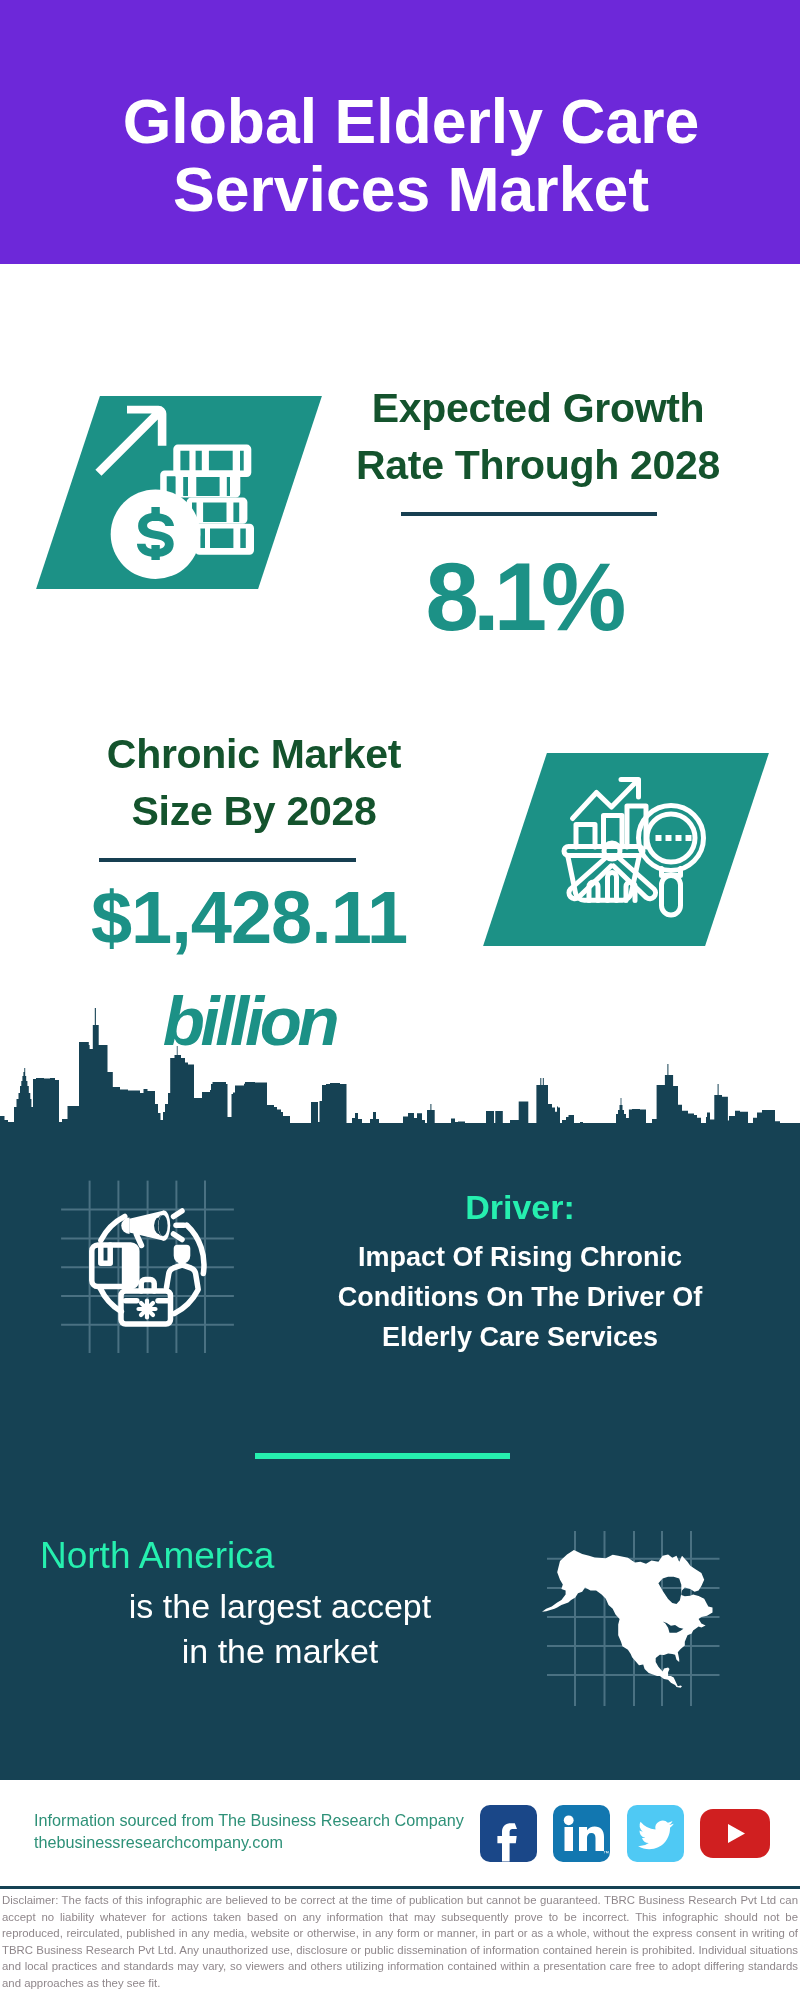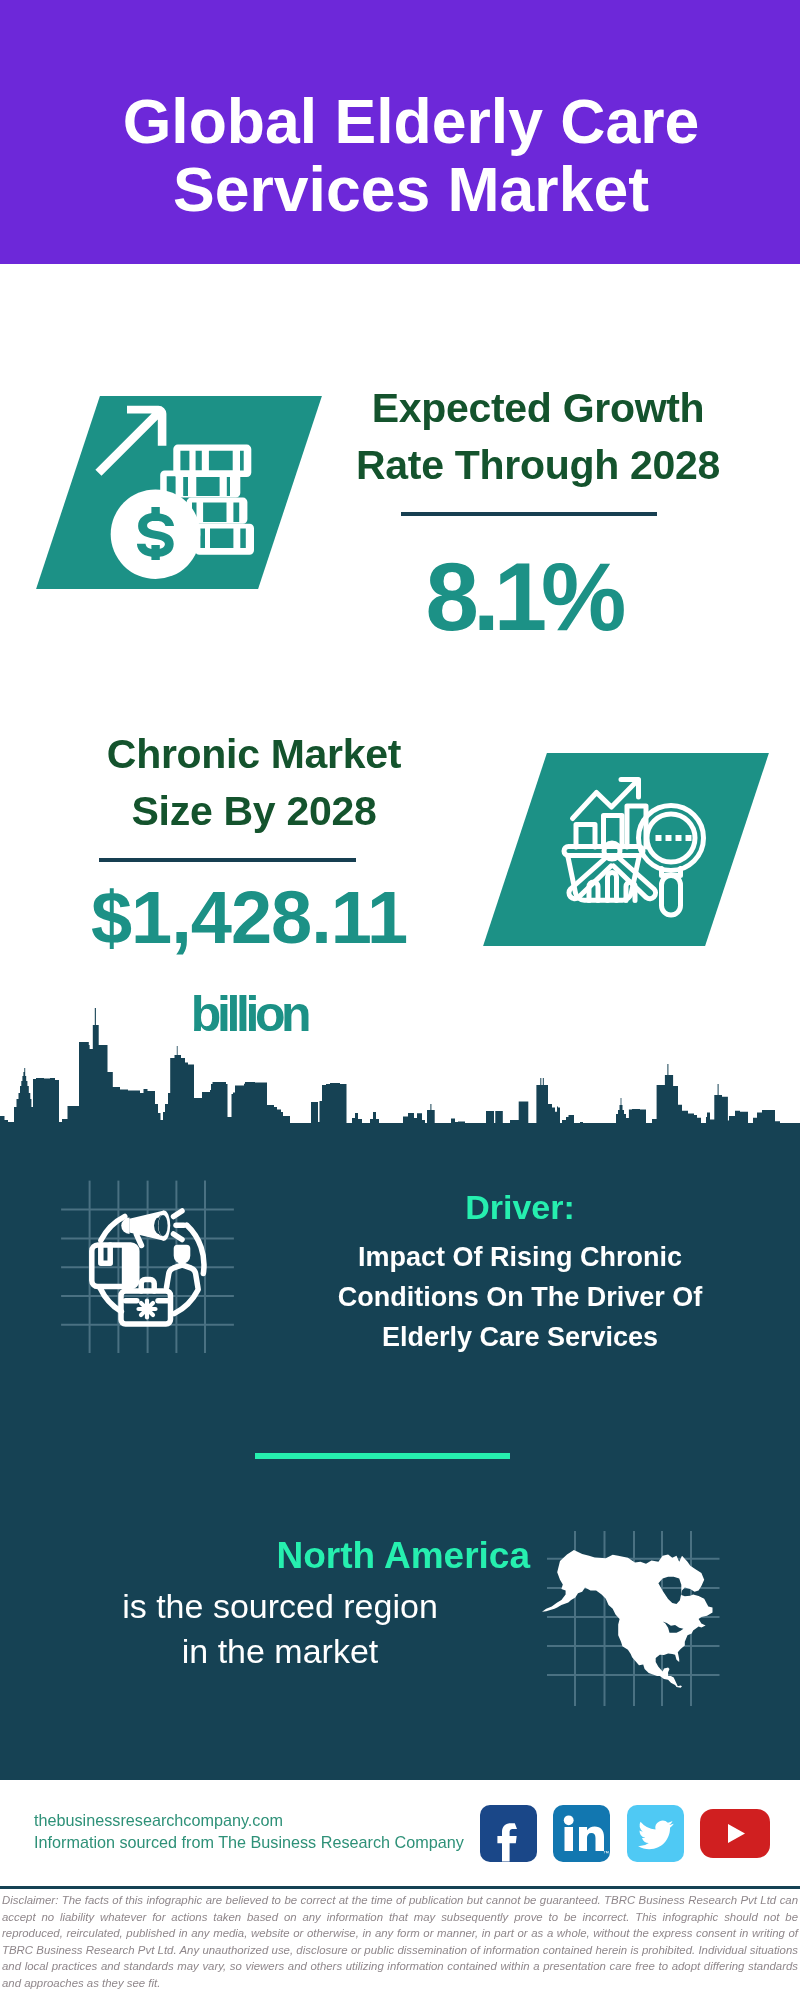--- a/index.html
+++ b/index.html
@@ -10,38 +10,38 @@
   .header-title{position:absolute;left:11px;top:87px;width:800px;text-align:center;color:#fff;
     font-size:62.5px;font-weight:bold;line-height:68px;letter-spacing:0px;}
 
   .shape{position:absolute;background:#1C9186;transform:skewX(-18.3deg);overflow:visible;}
   .iconlayer{position:absolute;left:0;top:0;width:800px;height:2000px;pointer-events:none;}
 
   .dark-label{color:#14532d;font-size:41px;font-weight:bold;line-height:57px;text-align:center;letter-spacing:-0.3px;}
   .rule-dark{height:4px;background:#173F51;}
   .big-green{color:#1C9186;font-size:96px;font-weight:bold;line-height:88px;text-align:center;letter-spacing:-6px;}
   .mv{font-size:74px;letter-spacing:-1px;line-height:97px;}
-  .mv2{font-size:50px;letter-spacing:-4.4px;}
+  .mv2{font-size:69px;letter-spacing:-4.4px;margin-top:7px;font-style:italic;}
 
   .darkbody{position:absolute;left:0;top:1123px;width:800px;height:657px;background:#164254;}
   .skyline{position:absolute;left:0;top:1000px;width:800px;height:130px;display:block;}
 
   .driver-title{position:absolute;left:280px;top:1186px;width:480px;color:#26EFAF;font-size:34px;font-weight:bold;text-align:center;line-height:42px;}
   .driver-body{position:absolute;left:280px;top:1237px;width:480px;color:#fff;font-size:27px;font-weight:bold;text-align:center;line-height:40px;}
   .rule-green{position:absolute;left:255px;top:1453px;width:255px;height:6px;background:#26EFAF;}
 
-  .region-title{position:absolute;left:30px;top:1533px;width:500px;color:#26EFAF;font-size:37px;font-weight:bold;text-align:right;line-height:46px;}
+  .region-title{position:absolute;left:40px;top:1533px;width:500px;color:#26EFAF;font-size:37px;font-weight:normal;text-align:left;line-height:46px;}
   .region-sub{position:absolute;left:30px;top:1584px;width:500px;color:#fff;font-size:34px;text-align:center;line-height:45px;}
 
   .footer-text{position:absolute;left:34px;top:1809px;color:#2E9178;font-size:16.2px;line-height:22px;}
   .social{position:absolute;left:479.8px;top:1804.5px;display:flex;gap:16.5px;align-items:center;}
   .sbtn{display:block;line-height:0;text-decoration:none;}
   .sbtn svg{display:block;}
   .disc-rule{position:absolute;left:0;top:1886px;width:800px;height:3px;background:#164254;}
-  .disc{position:absolute;left:2px;top:1892px;width:796px;color:#8F878B;font-size:11.4px;line-height:16.5px;text-align:justify;font-style:italic;}
+  .disc{position:absolute;left:2px;top:1892px;width:796px;color:#8F878B;font-size:11.4px;line-height:16.5px;text-align:justify;}
   .topline{position:absolute;left:0;top:1777px;width:800px;height:3px;background:#164254;}
 </style>
 </head>
 <body>
 
 <div class="page">
 
   <div class="header">
     <div class="header-title">
       <div>Global Elderly Care</div>
@@ -188,28 +188,28 @@
       <line x1="547" y1="1588" x2="719.5" y2="1588"></line>
       <line x1="547" y1="1617" x2="719.5" y2="1617"></line>
       <line x1="547" y1="1646" x2="719.5" y2="1646"></line>
       <line x1="547" y1="1675" x2="719.5" y2="1675"></line>
     </g>
     <path fill="#fff" fill-rule="evenodd" d="M 557.2 1572.3 L 560.0 1561.0 L 567.0 1554.4 L 573.9 1550.0 L 582.2 1554.0 L 589.1 1555.7 L 594.7 1557.4 L 605.8 1558.2 L 612.7 1554.8 L 618.2 1555.7 L 627.9 1557.8 L 634.9 1562.6 L 640.4 1561.8 L 646.0 1563.8 L 651.5 1560.6 L 658.4 1561.8 L 662.6 1555.7 L 668.1 1554.4 L 672.3 1557.8 L 676.5 1555.7 L 679.2 1561.8 L 682.0 1555.7 L 687.5 1561.8 L 690.3 1565.7 L 695.9 1569.4 L 701.4 1573.0 L 704.2 1579.7 L 701.4 1586.0 L 698.6 1590.4 L 694.5 1591.8 L 690.3 1588.9 L 684.8 1587.5 L 682.0 1590.4 L 681.3 1594.9 L 684.8 1596.3 L 690.3 1595.7 L 693.1 1594.6 L 698.6 1596.0 L 704.2 1598.7 L 708.3 1606.4 L 712.5 1607.6 L 712.5 1612.4 L 707.0 1615.8 L 701.4 1616.9 L 698.6 1619.1 L 701.4 1623.4 L 705.6 1625.5 L 701.4 1627.5 L 698.6 1626.5 L 697.3 1627.5 L 693.1 1630.5 L 691.7 1633.4 L 687.5 1635.3 L 684.8 1641.8 L 684.8 1645.4 L 680.6 1648.9 L 677.8 1652.3 L 679.2 1658.9 L 679.2 1662.1 L 676.5 1659.7 L 675.1 1654.8 L 672.3 1654.0 L 668.1 1653.5 L 664.0 1655.1 L 659.8 1654.8 L 655.7 1658.1 L 655.7 1662.1 L 658.4 1666.8 L 662.6 1671.4 L 664.0 1668.4 L 668.1 1667.6 L 669.5 1669.1 L 668.1 1672.2 L 668.1 1676.0 L 670.9 1676.0 L 673.7 1677.5 L 675.1 1680.5 L 677.8 1686.3 L 680.6 1685.6 L 682.0 1686.3 L 680.6 1687.8 L 676.5 1687.1 L 675.1 1684.9 L 670.9 1682.7 L 668.1 1679.7 L 664.0 1679.0 L 659.8 1676.0 L 657.1 1676.0 L 652.9 1674.5 L 648.7 1673.0 L 644.6 1669.1 L 643.2 1664.5 L 639.0 1665.3 L 634.9 1660.5 L 632.1 1657.3 L 630.7 1654.0 L 627.9 1649.7 L 622.4 1646.3 L 621.0 1641.8 L 618.2 1635.3 L 618.2 1630.5 L 618.2 1624.4 L 619.6 1619.1 L 615.5 1614.6 L 612.7 1608.8 L 608.5 1605.1 L 605.8 1598.7 L 601.6 1594.6 L 596.1 1590.4 L 590.5 1590.4 L 585.0 1587.5 L 582.2 1591.8 L 578.0 1593.3 L 575.3 1597.4 L 571.1 1600.0 L 568.3 1602.6 L 564.2 1603.9 L 561.4 1605.1 L 557.2 1607.6 L 554.5 1608.8 L 550.3 1610.0 L 546.2 1611.2 L 542.0 1611.7 L 546.2 1608.8 L 551.7 1606.4 L 557.2 1602.6 L 561.4 1600.0 L 565.6 1594.6 L 565.6 1590.4 L 561.4 1588.9 L 562.8 1584.4 L 560.0 1579.7 Z M 658.4 1583.2 L 662.6 1590.7 L 668.1 1599.0 L 672.3 1602.9 L 676.5 1604.1 L 679.9 1600.3 L 681.3 1593.5 L 681.3 1584.7 L 679.2 1578.4 L 673.7 1576.7 L 668.1 1576.7 L 662.6 1578.4 Z M 662.6 1621.5 L 666.8 1623.0 L 670.9 1625.7 L 675.1 1625.0 L 679.2 1627.7 L 683.4 1628.7 L 680.6 1630.7 L 676.5 1632.7 L 672.3 1632.7 L 669.5 1632.7 L 668.1 1627.7 L 665.4 1623.6 Z"></path>
   </svg>
 
   <div class="region-title">North America</div>
   <div class="region-sub">
-    <div>is the sourced region</div>
+    <div>is the largest accept</div>
     <div>in the market</div>
   </div>
 
   <div class="topline"></div>
   <div class="footer-text">
+    <div>Information sourced from The Business Research Company</div>
     <div>thebusinessresearchcompany.com</div>
-    <div>Information sourced from The Business Research Company</div>
   </div>
   <div class="social">
     <a class="sbtn" href="#" title="Facebook">
       <svg viewBox="0 0 57 57" width="57" height="57">
         <rect x="0" y="0" width="57" height="57" rx="10" fill="#1A4788"></rect>
         <path fill="#fff" d="M34.8 18.2 h-4.4 c -5.1 0 -8.4 3.4 -8.4 8.6 v4.2 h-4.6 v7.2 h4.6 v18.2 h7.6 v-18.2 h6.2 l0.9 -7.2 h-7.1 v-3.5 c 0 -2.1 0.6 -3.5 3.6 -3.5 h3.8 z"></path>
       </svg>
     </a>
     <a class="sbtn" href="#" title="LinkedIn">
       <svg viewBox="0 0 57 57" width="57" height="57">

